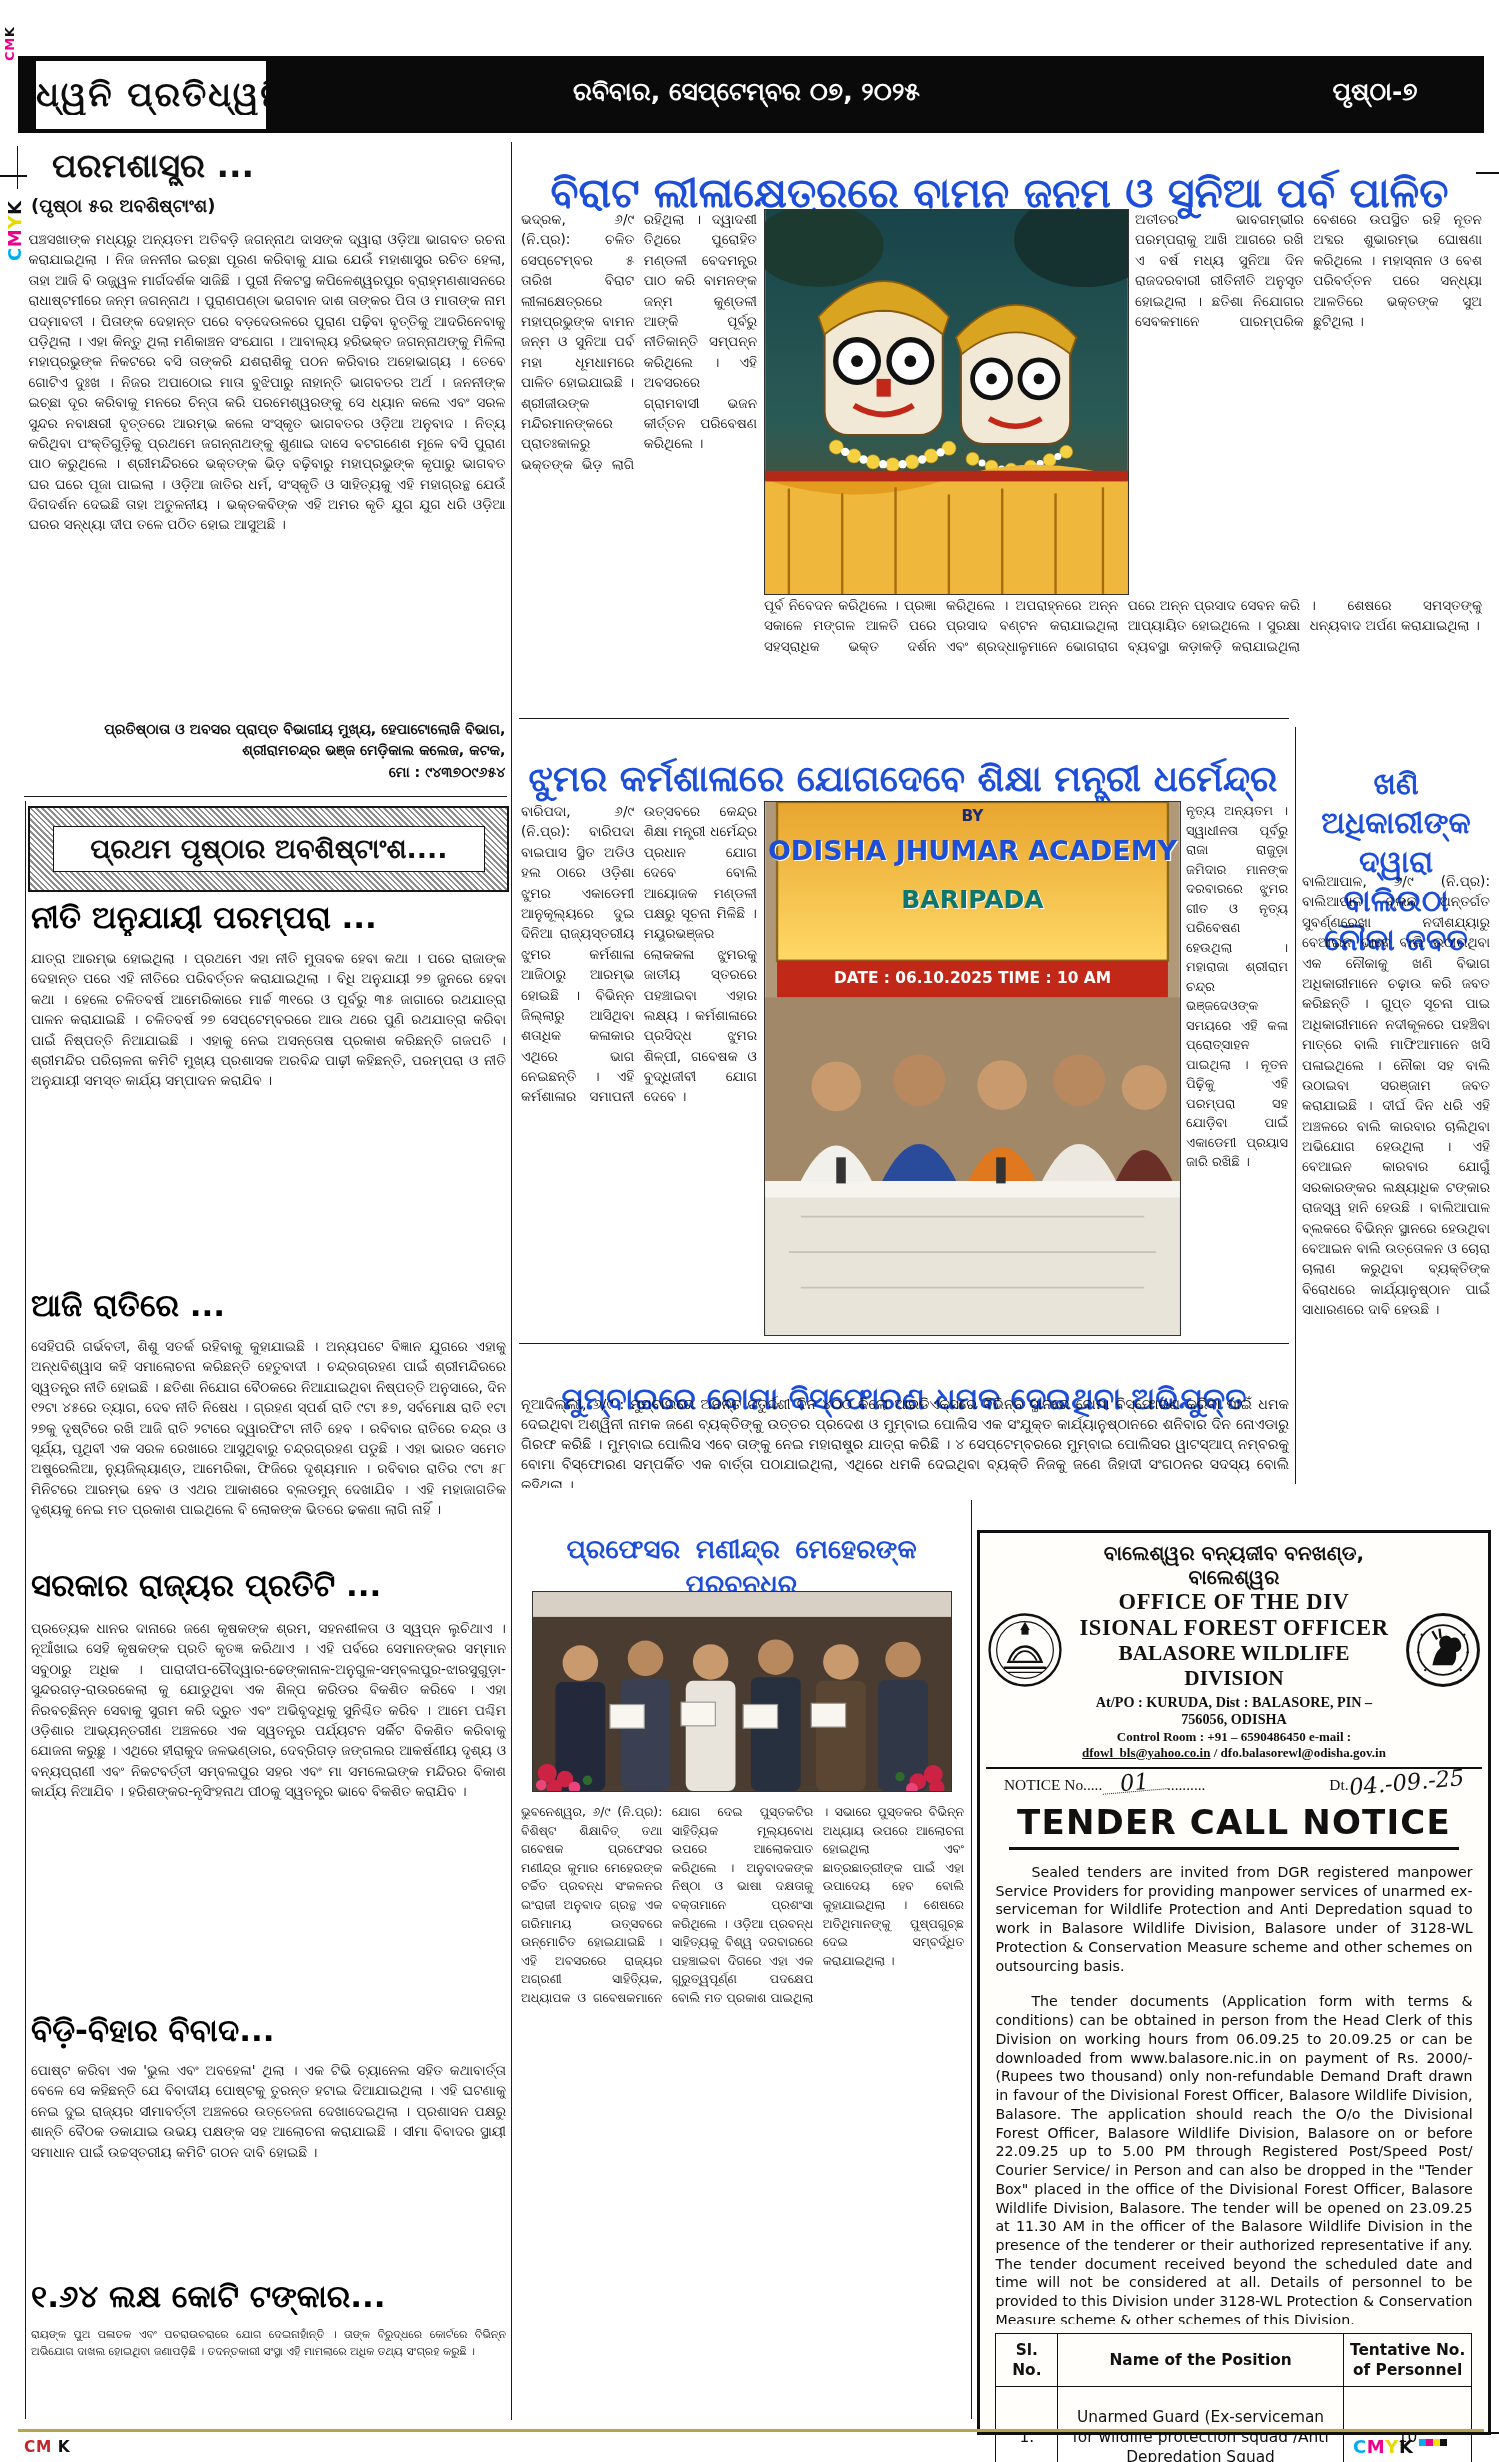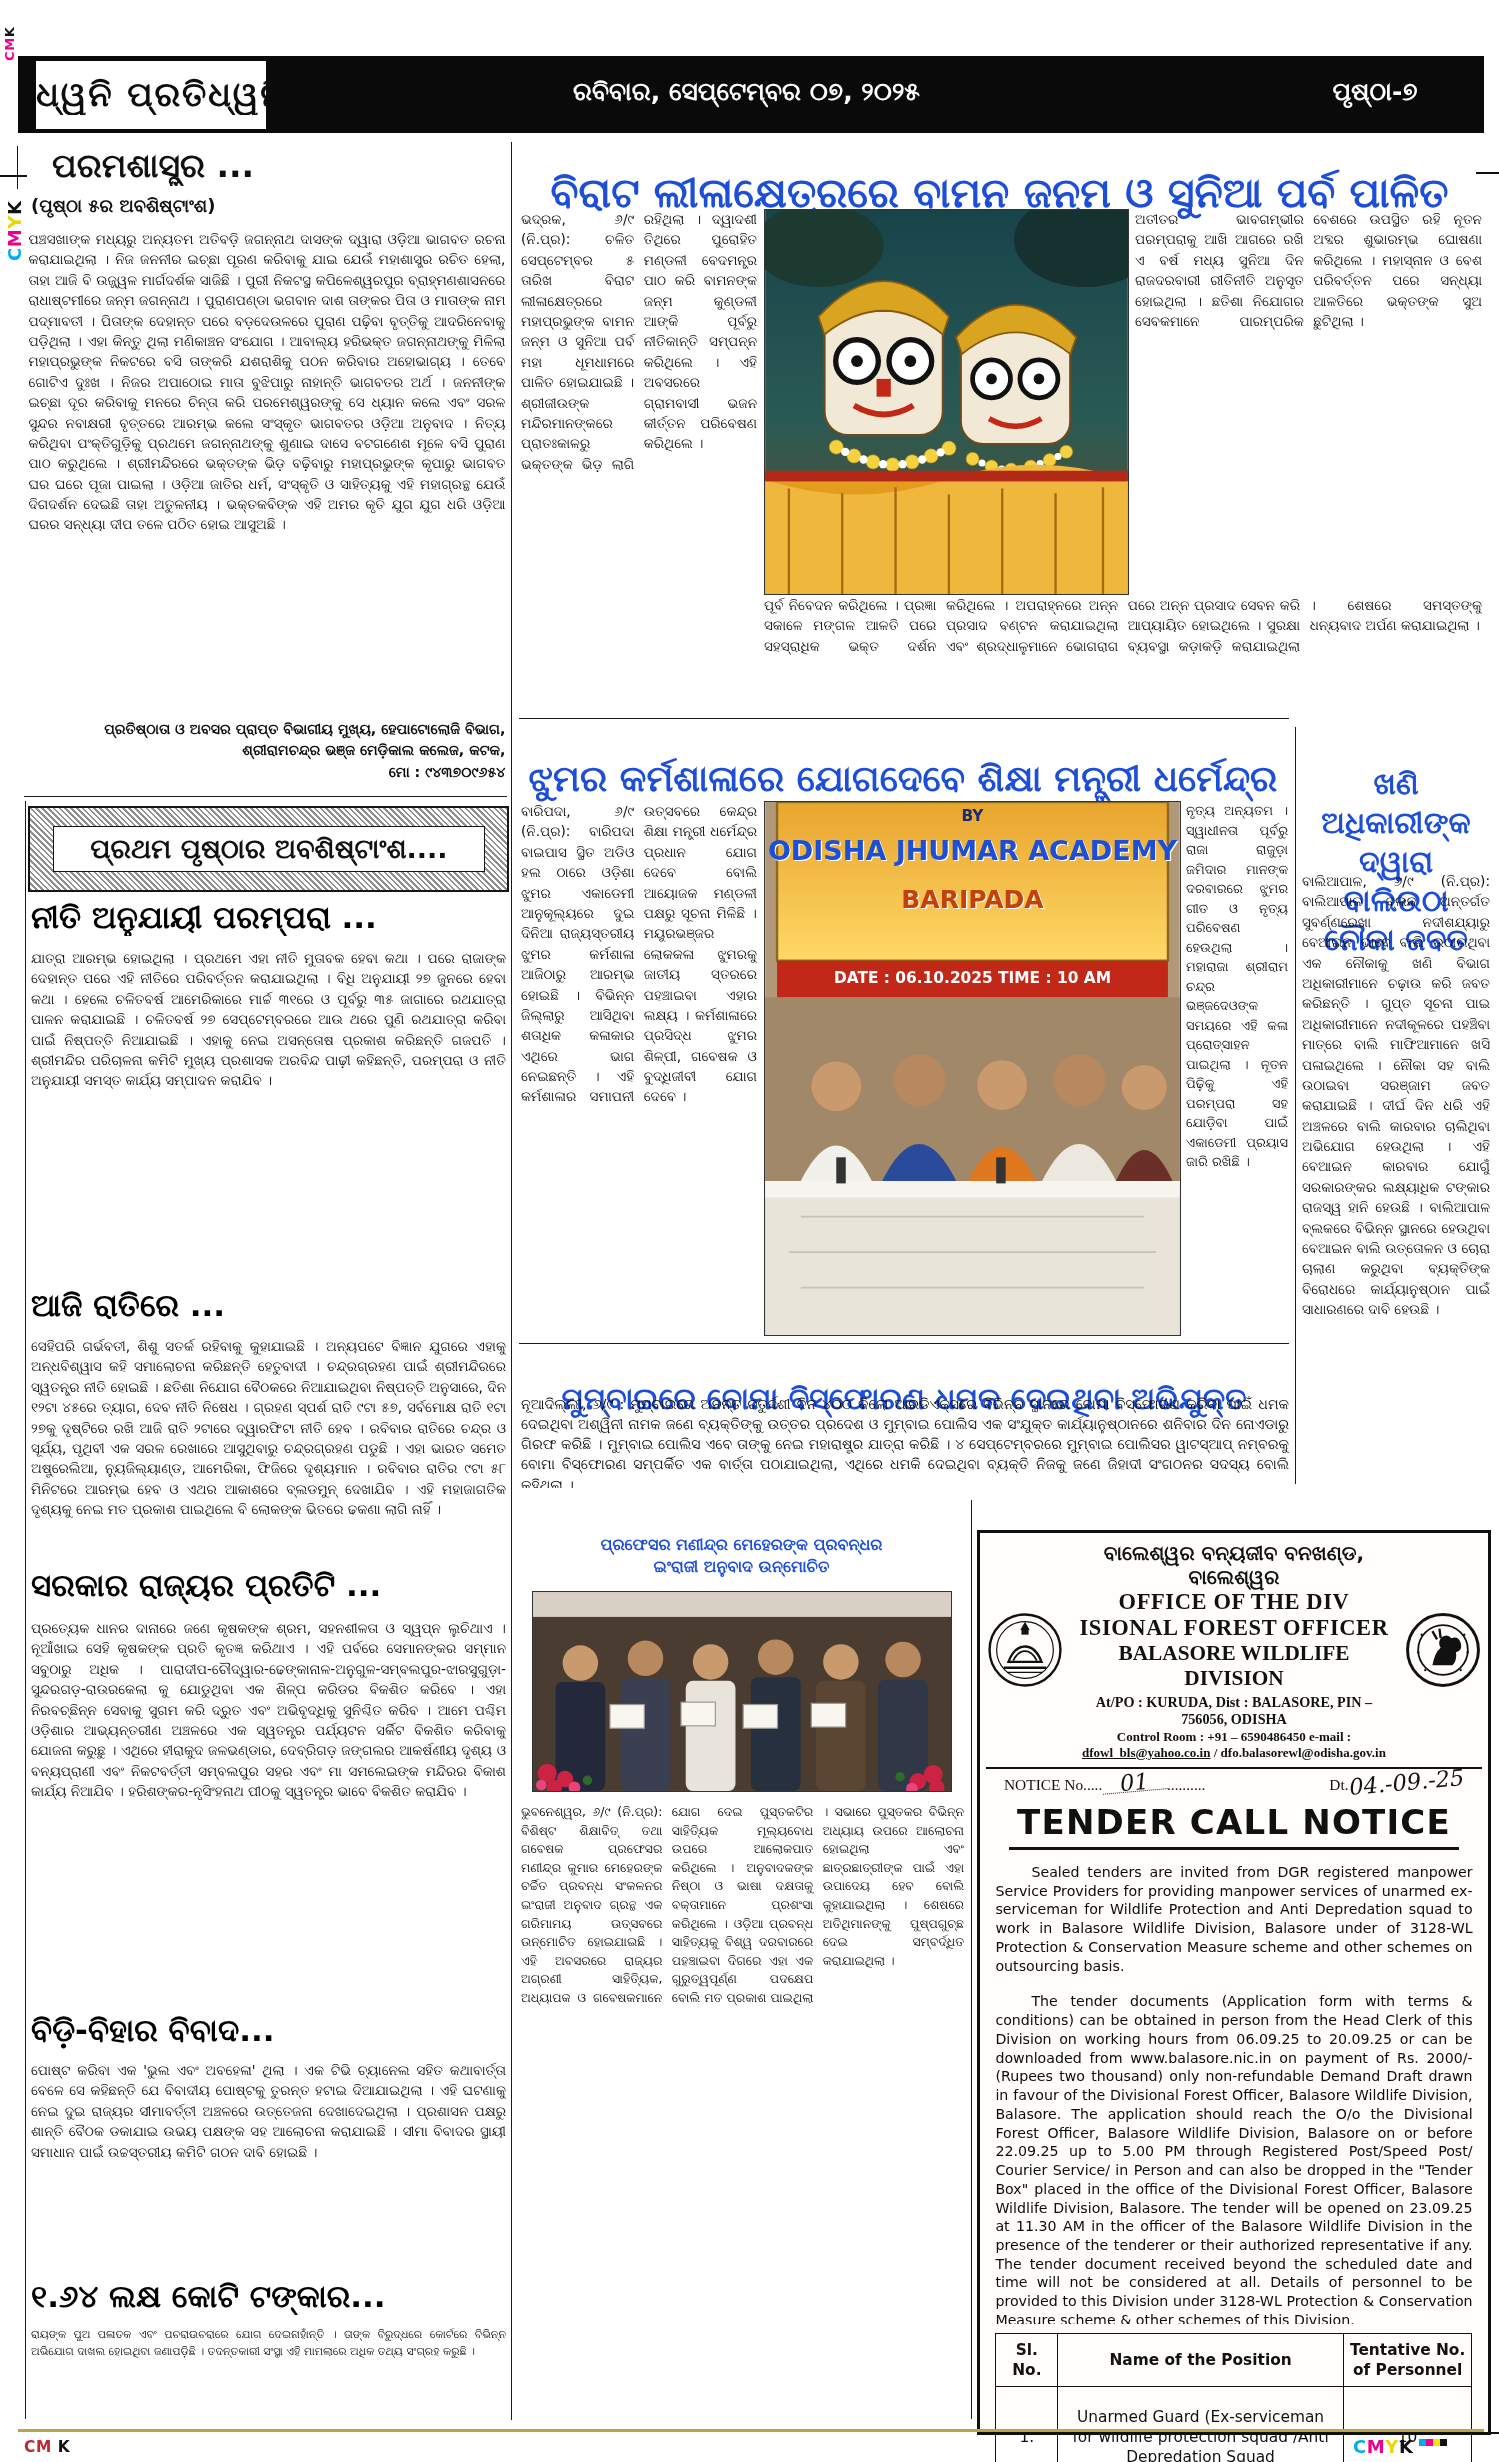--- a/index.html
+++ b/index.html
@@ -209,40 +209,40 @@
       <rect x="120" y="600" width="16" height="44" fill="#333"></rect>
       <rect x="390" y="600" width="16" height="44" fill="#333"></rect>
       <g stroke="#c8c2b4" stroke-width="3">
           <path d="M60 700 H640"></path>
           <path d="M40 760 H660"></path>
           <path d="M60 820 H640"></path>
         </g>
     </svg>
     <div class="banner-text" style="top:4.7px;font-size:15.4px;color:#182a78;">BY</div>
     <div class="banner-text" style="top:33px;font-size:27px;color:#1d4ed8;text-shadow:1.2px 1.2px 0 #fff;">ODISHA JHUMAR ACADEMY</div>
-    <div class="banner-text" style="top:83px;font-size:25px;color:#c2410c;text-shadow:1.2px 1.2px 0 #fff;">BARIPADA</div>
+    <div class="banner-text" style="top:83px;font-size:25px;color:#0f766e;text-shadow:1.2px 1.2px 0 #fff;">BARIPADA</div>
     <div class="banner-text" style="top:167px;font-size:15.4px;color:#ffffff;">DATE : 06.10.2025   TIME : 10 AM</div>
   </div>
 
   <div class="abs jtext" style="left:1186px;top:801px;width:102px;height:533px;font-size:13px;">ନୃତ୍ୟ ଅନ୍ୟତମ । ସ୍ୱାଧୀନତା ପୂର୍ବରୁ ରାଜା ରାଜୁଡ଼ା ଜମିଦାର ମାନଙ୍କ ଦରବାରରେ ଝୁମର ଗୀତ ଓ ନୃତ୍ୟ ପରିବେଷଣ ହେଉଥିଲା । ମହାରାଜା ଶ୍ରୀରାମ ଚନ୍ଦ୍ର ଭଞ୍ଜଦେଓଙ୍କ ସମୟରେ ଏହି କଳା ପ୍ରୋତ୍ସାହନ ପାଇଥିଲା । ନୂତନ ପିଢ଼ିକୁ ଏହି ପରମ୍ପରା ସହ ଯୋଡ଼ିବା ପାଇଁ ଏକାଡେମୀ ପ୍ରୟାସ ଜାରି ରଖିଛି ।</div>
 
   <div class="abs rule-v" style="left:1295px;top:727px;height:757px;"></div>
 
   <div class="abs headline center" style="left:1302px;top:735px;width:188px;font-size:30px;line-height:1.3;">
     <div>ଖଣି ଅଧିକାରୀଙ୍କ</div>
     <div>ଦ୍ୱାରା ବାଲିଉଠା</div>
     <div>ନୌକା ଜବତ</div>
   </div>
   <div class="abs jtext" style="left:1302px;top:871px;width:188px;height:611px;font-size:13.6px;">ବାଲିଆପାଳ, ୬/୯ (ନି.ପ୍ର): ବାଲିଆପାଳ ବ୍ଲକ ଅନ୍ତର୍ଗତ ସୁବର୍ଣ୍ଣରେଖା ନଦୀଶଯ୍ୟାରୁ ବେଆଇନ ଭାବେ ବାଲି ଉଠାଉଥିବା ଏକ ନୌକାକୁ ଖଣି ବିଭାଗ ଅଧିକାରୀମାନେ ଚଢ଼ାଉ କରି ଜବତ କରିଛନ୍ତି । ଗୁପ୍ତ ସୂଚନା ପାଇ ଅଧିକାରୀମାନେ ନଦୀକୂଳରେ ପହଞ୍ଚିବା ମାତ୍ରେ ବାଲି ମାଫିଆମାନେ ଖସି ପଳାଇଥିଲେ । ନୌକା ସହ ବାଲି ଉଠାଇବା ସରଞ୍ଜାମ ଜବତ କରାଯାଇଛି । ଦୀର୍ଘ ଦିନ ଧରି ଏହି ଅଞ୍ଚଳରେ ବାଲି କାରବାର ଚାଲିଥିବା ଅଭିଯୋଗ ହେଉଥିଲା । ଏହି ବେଆଇନ କାରବାର ଯୋଗୁଁ ସରକାରଙ୍କର ଲକ୍ଷ୍ୟାଧିକ ଟଙ୍କାର ରାଜସ୍ୱ ହାନି ହେଉଛି । ବାଲିଆପାଳ ବ୍ଲକରେ ବିଭିନ୍ନ ସ୍ଥାନରେ ହେଉଥିବା ବେଆଇନ ବାଲି ଉତ୍ତୋଳନ ଓ ଚୋରା ଚାଲାଣ କରୁଥିବା ବ୍ୟକ୍ତିଙ୍କ ବିରୋଧରେ କାର୍ଯ୍ୟାନୁଷ୍ଠାନ ପାଇଁ ସାଧାରଣରେ ଦାବି ହେଉଛି ।</div>
 
   <div class="abs rule-h" style="left:519px;top:1343px;width:770px;"></div>
   <div class="abs headline center" style="left:519px;top:1352px;width:770px;height:37px;font-size:30px;">ମୁମ୍ବାଇରେ ବୋମା ବିସ୍ଫୋରଣ ଧମକ ଦେଇଥିବା ଅଭିଯୁକ୍ତ ନୋଏଡାରୁ ଗିରଫ</div>
   <div class="abs jtext" style="left:521px;top:1394px;width:768px;height:94px;font-size:14.2px;line-height:1.42;">ନୂଆଦିଲ୍ଲୀ, ୬/୯ : ମୁମ୍ବାଇରେ ଅନନ୍ତ ଚତୁର୍ଦ୍ଦଶୀ ଦିନ ୪୦୦ କିଲୋ ଆରଡିଏକ୍ସରେ ବିଭିନ୍ନ ସ୍ଥାନରେ ବୋମା ବିସ୍ଫୋରଣ କରିବା ପାଇଁ ଧମକ ଦେଇଥିବା ଅଶ୍ୱିନୀ ନାମକ ଜଣେ ବ୍ୟକ୍ତିଙ୍କୁ ଉତ୍ତର ପ୍ରଦେଶ ଓ ମୁମ୍ବାଇ ପୋଲିସ ଏକ ସଂଯୁକ୍ତ କାର୍ଯ୍ୟାନୁଷ୍ଠାନରେ ଶନିବାର ଦିନ ନୋଏଡାରୁ ଗିରଫ କରିଛି । ମୁମ୍ବାଇ ପୋଲିସ ଏବେ ତାଙ୍କୁ ନେଇ ମହାରାଷ୍ଟ୍ର ଯାତ୍ରା କରିଛି । ୪ ସେପ୍ଟେମ୍ବରରେ ମୁମ୍ବାଇ ପୋଲିସର ୱାଟସ୍ଆପ୍ ନମ୍ବରକୁ ବୋମା ବିସ୍ଫୋରଣ ସମ୍ପର୍କିତ ଏକ ବାର୍ତ୍ତା ପଠାଯାଇଥିଲା, ଏଥିରେ ଧମକି ଦେଇଥିବା ବ୍ୟକ୍ତି ନିଜକୁ ଜଣେ ଜିହାଦୀ ସଂଗଠନର ସଦସ୍ୟ ବୋଲି କହିଥିଲା ।</div>
 
-  <div class="abs headline center" style="left:521px;top:1505px;width:441px;font-size:16px;line-height:1.35;">
+  <div class="abs headline center" style="left:521px;top:1505px;width:441px;font-size:26px;line-height:1.35;font-family:Liberation Mono, monospace;">
     <div>ପ୍ରଫେସର ମଣୀନ୍ଦ୍ର ମେହେରଙ୍କ ପ୍ରବନ୍ଧର</div>
     <div>ଇଂରାଜୀ ଅନୁବାଦ ଉନ୍ମୋଚିତ</div>
   </div>
   <div class="abs photo" style="left:532px;top:1591px;width:418px;height:199px;">
     <svg width="418" height="199" viewBox="0 0 706 336">
       <rect width="706" height="336" fill="#4a3c30"></rect>
       <rect x="0" y="0" width="706" height="42" fill="#d8d0c4"></rect>
       <g>
         <circle cx="80" cy="120" r="30" fill="#c89a6e"></circle>
           <rect x="38" y="152" width="84" height="184" rx="12" fill="#23283a"></rect>

